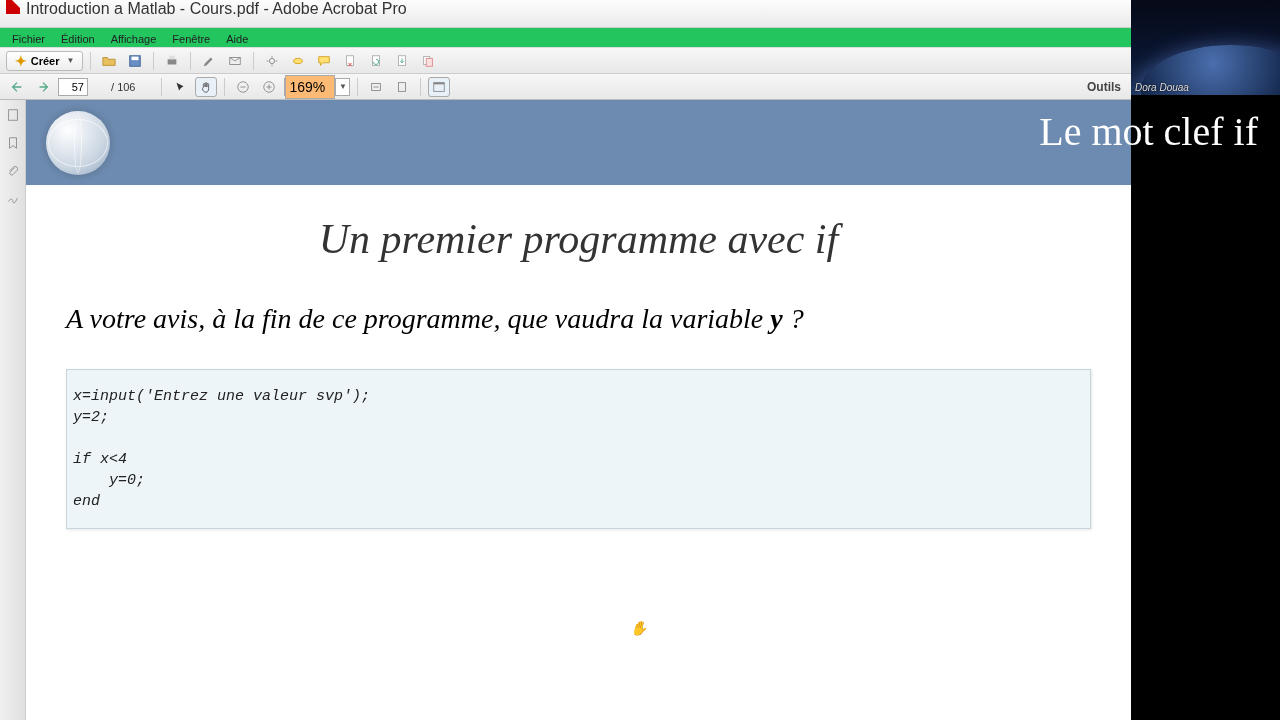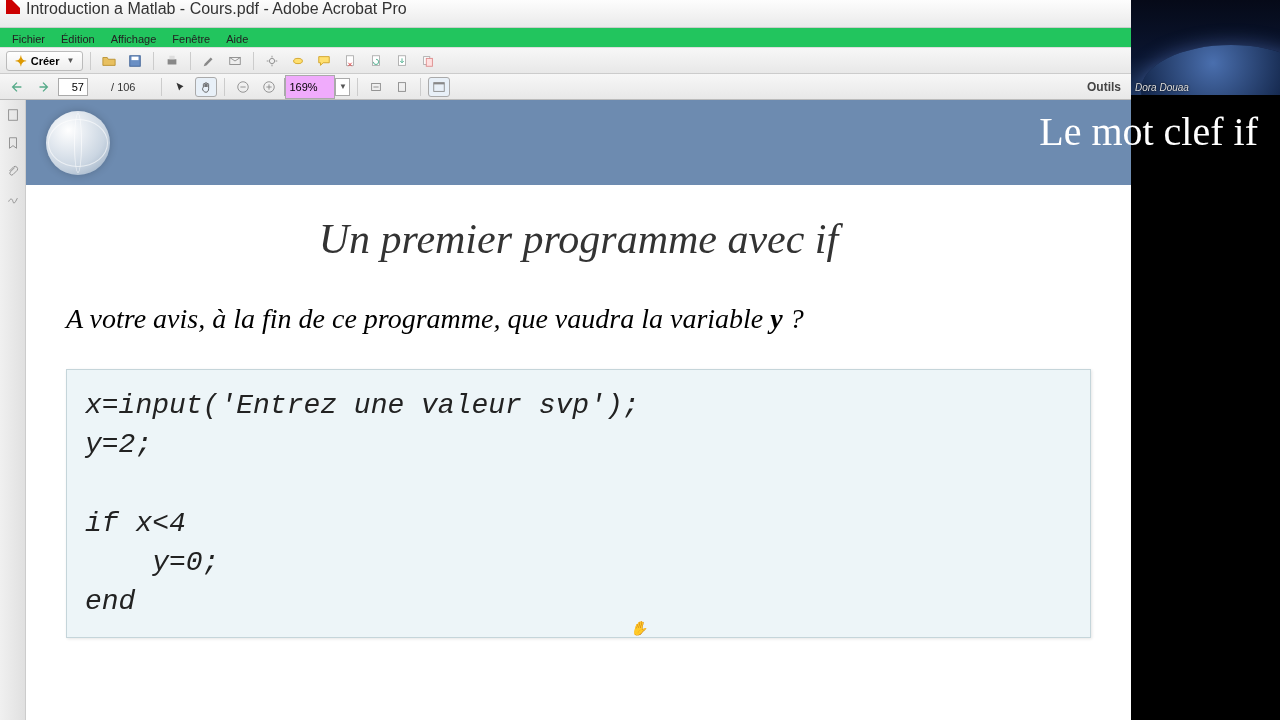--- a/index.html
+++ b/index.html
@@ -19,21 +19,21 @@
 .tbtn svg { width: 14px; height: 14px; }
 .sep { width: 1px; height: 18px; background: #ccc; margin: 0 3px; }
 
 .creer-btn { height: 20px; padding: 0 8px; border: 1px solid #bbb; border-radius: 3px; background: linear-gradient(#fff,#eee); display: flex; align-items: center; font-size: 11px; font-weight: bold; gap: 4px; }
 .creer-btn .star { color: #d90; font-size: 14px; }
 .creer-btn .chev { font-size: 8px; color: #555; margin-left: 3px; }
 
 .toolbar2 { height: 26px; background: linear-gradient(#f7f7f7, #e8e8e8); border-bottom: 1px solid #bbb; display: flex; align-items: center; padding: 8px 6px; gap: 4px; position: relative; }
 .page-input { width: 30px; height: 18px; border: 1px solid #aaa; font-size: 11px; text-align: right; padding: 0 3px; }
 .page-total { font-size: 11px; color: #333; margin: 0 19px; }
-.zoom-select { height: 24px; border: 1px solid #aaa; font-size: 11px; padding: 0 3px; width: 50px; display: flex; align-items: center; background: #f0abfc; }
+.zoom-select { height: 24px; border: 1px solid #aaa; font-size: 14px; padding: 0 3px; width: 50px; display: flex; align-items: center; background: #fdba74; }
 .zoom-wrap { display: flex; align-items: center; border: 1px solid #aaa; height: 18px; background: #fff; }
 .zoom-wrap .chev { width: 14px; border-left: 1px solid #aaa; display: flex; align-items: center; justify-content: center; font-size: 8px; color: #555; height: 100%; }
 .outils { position: absolute; right: 10px; font-size: 12px; font-weight: bold; color: #444; }
 
 .content-area { flex: 1; display: flex; background: #404040; overflow: hidden; font-style: italic; }
 .left-rail { width: 26px; background: linear-gradient(90deg, #f0f0f0, #e0e0e0); border-right: 1px solid #ccc; display: flex; flex-direction: column; align-items: center; padding-top: 6px; gap: 10px; }
 .left-rail .rail-btn { width: 18px; height: 18px; color: #777; display: flex; align-items: center; justify-content: center; }
 
 .page-view { flex: 1; background: #eaeaea; overflow: hidden; position: relative; }
 .slide { position: absolute; top: 0; left: 0; right: 0; height: 100%; background: #fff; }
@@ -42,21 +42,21 @@
 .globe { width: 64px; height: 64px; border-radius: 50%; background: radial-gradient(circle at 35% 30%, #fff, #cbd6e2 60%, #8fa5bd); box-shadow: 0 0 8px rgba(0,0,0,.2); position: relative; overflow: hidden; }
 .globe::before, .globe::after { content: ""; position: absolute; border: 1px solid rgba(255,255,255,.6); border-radius: 50%; }
 .globe::before { inset: 8px 2px; }
 .globe::after { top: 2px; bottom: 2px; left: 28px; right: 28px; }
 
 .slide-body { padding: 30px 40px; }
 .slide-h1 { font-family: Georgia, "Times New Roman", serif; font-size: 42px; color: #333; text-align: center; font-weight: normal; margin-bottom: 40px; }
 .question { font-family: Georgia, "Times New Roman", serif; font-size: 28px; color: #000; margin-bottom: 34px; }
 .question .bold { font-weight: bold; }
 
-.code-box { border: 1px solid #c5d5da; background: #edf5f8; padding: 16px 18px; font-family: "Courier New", monospace; font-size: 28px; color: #222; line-height: 1.4; box-shadow: 1px 1px 3px rgba(0,0,0,.1); white-space: pre; }
+.code-box { border: 1px solid #c5d5da; background: #edf5f8; padding: 16px 6px; font-family: "Courier New", monospace; font-size: 15px; color: #222; line-height: 1.4; box-shadow: 1px 1px 3px rgba(0,0,0,.1); white-space: pre; }
 
 .hand-cursor { position: absolute; top: 520px; left: 604px; font-size: 14px; color: #444; pointer-events: none; }
 
 .video-overlay { position: absolute; top: 0; right: 0; width: 149px; height: 95px; background: linear-gradient(180deg, #060a18, #0a1530 60%, #1a3055); overflow: hidden; }
 .earth { position: absolute; bottom: -40px; left: 10px; width: 180px; height: 90px; border-radius: 50%; background: radial-gradient(circle at 40% 20%, #4a6fae, #0a1a3a 70%); box-shadow: 0 0 20px rgba(120,160,255,.4); }
 .attendee { position: absolute; bottom: 2px; left: 4px; font-size: 10px; color: #ddd; text-shadow: 0 0 2px #000; font-style: italic; }
 
 .right-title { position: absolute; top: 108px; right: 22px; color: #fff; font-size: 40px; font-family: Georgia, serif; font-weight: 300; z-index: 5; }
 </style>
 </head>

